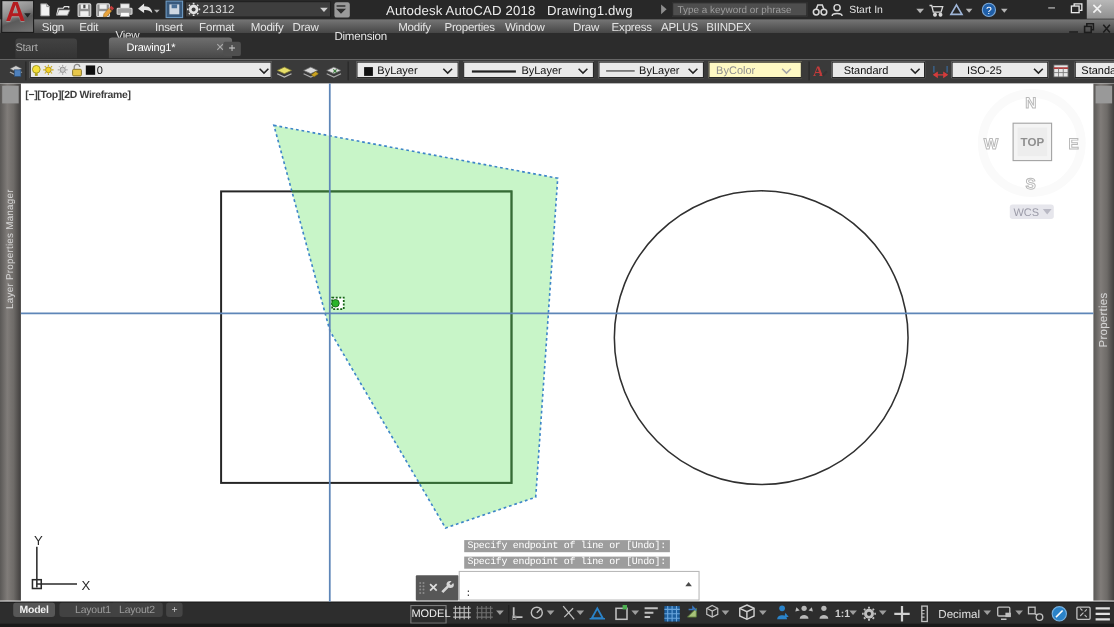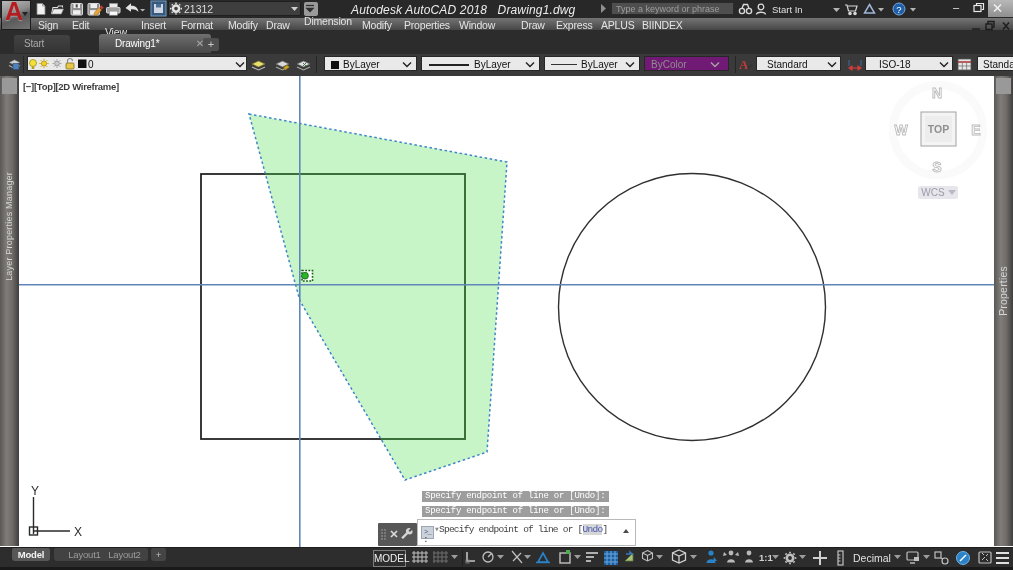--- a/index.html
+++ b/index.html
@@ -7,21 +7,21 @@
   .abs{position:absolute;}
   
   #titlebar{left:0;top:0;width:1013px;height:18px;background:#282828;}
   #alogo{left:1px;top:0;width:30px;height:30px;z-index:30;
     background:linear-gradient(160deg,#b9b9b9 0%,#8d8d8d 40%,#5a5a5a 60%,#747474 100%);
     border:1px solid #1d1d1d;box-sizing:border-box;}
   #alogo .A{position:absolute;left:3px;top:-4px;font-weight:bold;font-size:25px;color:#b51c20;
     text-shadow:0 1px 1px rgba(255,255,255,0.35);}
   #alogo .c{position:absolute;right:2px;top:11px;width:0;height:0;
     border-left:3.5px solid transparent;border-right:3.5px solid transparent;border-top:4px solid #222;}
-  #titletext{left:351px;top:2.5px;width:300px;height:14px;color:#ececec;font-size:12px;letter-spacing:0.15px;white-space:pre;font-style:italic;}
+  #titletext{left:351px;top:2.5px;width:300px;height:14px;color:#ececec;font-size:12px;letter-spacing:0.15px;white-space:pre;}
   #wscombo{left:168px;top:1px;width:133px;height:15px;background:#3e3e3e;border:1px solid #1f1f1f;box-sizing:border-box;}
   #wstext{left:184px;top:3px;font-size:10.5px;color:#dcdcdc;}
   #qatflyout{left:304px;top:2px;width:14px;height:14px;background:#9a9a9a;border-radius:2px;}
   #searchbox{left:611px;top:2px;width:123px;height:13px;background:#4e4e4e;border:1px solid #2a2a2a;box-sizing:border-box;}
   #searchtext{left:616px;top:4px;font-size:9px;color:#9d9d9d;}
   #signin{left:772px;top:4px;font-size:9.5px;color:#e0e0e0;}
   #closebtn{left:988px;top:0;width:25px;height:17px;background:linear-gradient(#b8b8b8,#8f8f8f);}
   .wbtn{color:#e8e8e8;font-size:11px;}
   
   #menubar{left:0;top:18px;width:1013px;height:12px;
@@ -168,65 +168,65 @@
   </g>
 </svg>
 
 <div class="menu" style="left:38px;top:19px">Sign</div>
 <div class="menu" style="left:72px;top:19px">Edit</div>
 <div class="menu" style="left:105px;top:26px">View</div>
 <div class="menu" style="left:141px;top:19px">Insert</div>
 <div class="menu" style="left:181px;top:19px">Format</div>
 <div class="menu" style="left:228px;top:19px">Modify</div>
 <div class="menu" style="left:266px;top:19px">Draw</div>
-<div class="menu" style="left:304px;top:15px">Dimension</div>
+<div class="menu" style="left:304px;top:27px">Dimension</div>
 <div class="menu" style="left:362px;top:19px">Modify</div>
 <div class="menu" style="left:404px;top:19px">Properties</div>
 <div class="menu" style="left:459px;top:19px">Window</div>
 <div class="menu" style="left:521px;top:19px">Draw</div>
 <div class="menu" style="left:556px;top:19px">Express</div>
 <div class="menu" style="left:601px;top:19px">APLUS</div>
 <div class="menu" style="left:642px;top:19px">BIINDEX</div>
 <svg class="abs" style="left:970px;top:20px;width:43px;height:12px" viewBox="0 0 43 12">
   <g stroke="#1c1c1c" stroke-width="1.4" fill="none">
     <path d="M2 9h8"></path>
     <rect x="16" y="4" width="6" height="5.5"></rect>
       <path d="M18 4v-2.5h6v5.5h-2"></path>
     <path d="M33 2.5l6 7m0 -7l-6 7"></path>
   </g>
 </svg>
 
-<div class="abs" id="starttab"><span style="margin-left:10px;line-height:17px">Start</span></div>
+<div class="abs" id="starttab"><span style="line-height:17px">Start</span></div>
 <div class="abs" id="dwgtab"><span style="margin-left:16px;line-height:19px">Drawing1*</span>
   <span style="position:absolute;right:7px;top:0;line-height:19px;color:#aaa;font-size:10px">✕</span></div>
 <div class="abs" id="plustab">+</div>
 
 <div class="field" style="left:27px;width:220px;top:56px">
     <span style="position:absolute;left:60px;top:2px;color:#111">0</span>
   </div>
 <div class="field" style="left:324px;width:93px;top:56px">
     <span style="position:absolute;left:6px;top:4px;width:8px;height:8px;background:#111"></span>
     <span style="position:absolute;left:18px;top:2px">ByLayer</span>
   </div>
 <div class="field" style="left:421px;width:119px;top:56px">
     <span style="position:absolute;left:7px;top:7px;width:40px;height:1.5px;background:#222"></span>
     <span style="position:absolute;left:52px;top:2px">ByLayer</span>
   </div>
 <div class="field" style="left:544px;width:96px;top:56px">
     <span style="position:absolute;left:6px;top:7px;width:26px;height:1px;background:#333"></span>
     <span style="position:absolute;left:36px;top:2px">ByLayer</span>
   </div>
-<div class="field" style="left:644px;width:85px;top:56px;background:#701a75;color:#8e8e8e">
+<div class="field" style="left:644px;width:85px;top:56px;background:#fef9c3;color:#8e8e8e">
     <span style="position:absolute;left:6px;top:2px">ByColor</span>
   </div>
 <div class="field" style="left:756px;width:85px;top:56px">
     <span style="position:absolute;left:10px;top:2px">Standard</span>
   </div>
 <div class="field" style="left:865px;width:88px;top:56px">
-    <span style="position:absolute;left:13px;top:2px">ISO-18</span>
+    <span style="position:absolute;left:13px;top:2px">ISO-25</span>
   </div>
 <div class="field" style="left:977px;width:36px;top:56px;border-right:none">
     <span style="position:absolute;left:5px;top:2px">Standard</span>
   </div>
 <svg class="abs" style="left:0;top:55px;width:1013px;height:20px" viewBox="0 0 1013 20">
 
   <g fill="none" stroke="#222" stroke-width="1.4">
     <path d="M236 7.5l4 4l4 -4"></path>
       <path d="M403 7.5l4 4l4 -4"></path>
       <path d="M526 7.5l4 4l4 -4"></path>
@@ -372,21 +372,20 @@
       <circle cx="7" cy="10" r="0.9"></circle>
   <circle cx="4" cy="13" r="0.9"></circle>
       <circle cx="7" cy="13" r="0.9"></circle>
   <circle cx="4" cy="16" r="0.9"></circle>
       <circle cx="7" cy="16" r="0.9"></circle>
     </g>
   <path d="M13 8l6 6m0 -6l-6 6" stroke="#ddd" stroke-width="1.6" fill="none"></path>
   <path d="M25 16l5 -5c1.5 1 4 0.5 4.5 -1.5c0.3 -1.2 -0.2 -2 -0.5 -2.5l-2 2l-1.5 -1.5l2 -2c-1 -0.6 -2.5 -0.6 -3.5 0.3c-1.2 1 -1.3 2.6 -0.8 3.6l-5 5z" fill="#d5d5d5"></path>
 </svg>
 <div class="abs" id="cmdwin">
-  <div id="cmdrow"><span id="cmdchip">&gt;_</span><span style="color:#8a8a8a">▾</span>Specify endpoint of line or [<span id="undopill">Undo</span>]</div>
   <div id="cmdrow2">:</div>
   <div style="position:absolute;right:6px;top:9px;width:0;height:0;border-left:3.5px solid transparent;border-right:3.5px solid transparent;border-bottom:4.5px solid #4a4a4a;"></div>
 </div>
 
 <div class="ltab" style="left:12px;width:38px;background:#575757;color:#f2f2f2;font-weight:bold;">Model</div>
 <div class="ltab" style="left:54px;width:61px;background:#424242;color:#9c9c9c;">Layout1</div>
 <div class="ltab" style="left:101px;width:47px;background:#424242;color:#9c9c9c;">Layout2</div>
 <div class="ltab" style="left:151px;width:15px;background:#454545;color:#c2c2c2;">+</div>
 <div class="abs" style="left:373px;top:550px;width:33px;height:17px;border:1px solid #7d7d7d;box-sizing:border-box;
      color:#f0f0f0;font-size:10px;text-align:center;line-height:15px;">MODEL</div>

